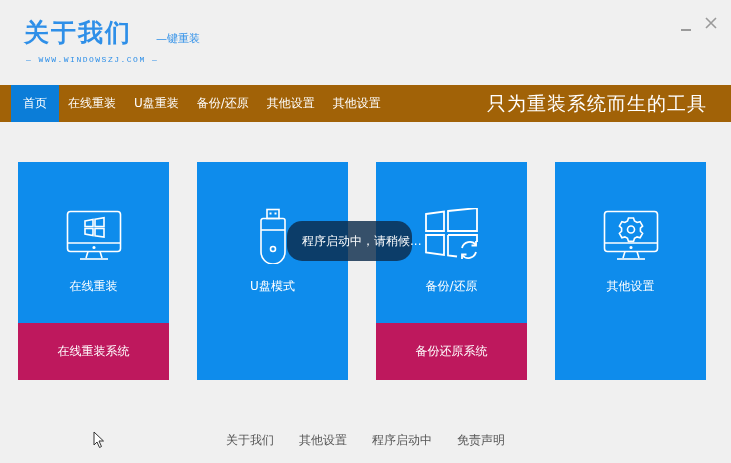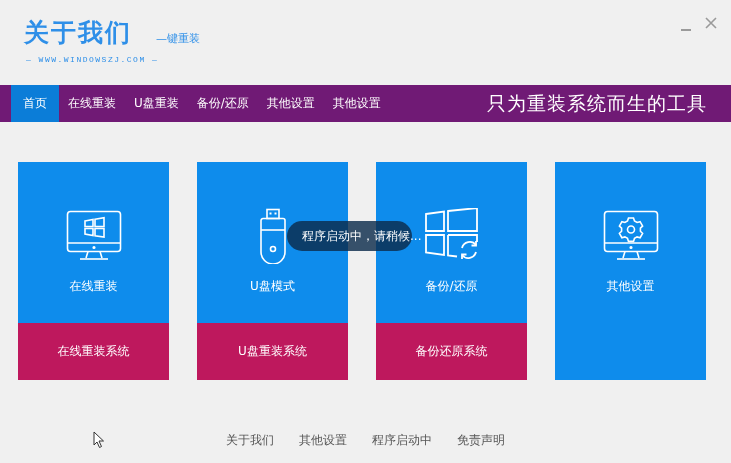--- a/index.html
+++ b/index.html
@@ -23,21 +23,21 @@
     position: absolute; left: 2px; top: 36px;
     font-size: 8px; color: #2e8fe8; letter-spacing: 1.5px; white-space: nowrap;
     font-family: Liberation Mono, monospace; line-height: 12px;
   }
   .win-ctrl { position: absolute; top: 16px; font-size: 16px; color: #9a9a9a; cursor: pointer; line-height: 16px; }
   .win-min { left: 680px; top: 20px; }
   .win-close { left: 705px; }
 
   .navbar {
     position: absolute; left: 0; top: 85px; width: 731px; height: 37px;
-    background: #701a75;
+    background: #a16207;
     display: flex; align-items: stretch;
   }
   .nav-item {
     color: #ffffff; font-size: 12px; padding: 0 9px; display: flex; align-items: center;
     cursor: pointer; white-space: nowrap;
   }
   .nav-item:first-child { margin-left: 11px; padding: 0 12px; }
   .nav-item.active { background: #0b7dd8; }
   .nav-slogan {
     position: absolute; right: 24px; top: 0; height: 37px; display: flex; align-items: center;
@@ -54,21 +54,21 @@
     position: absolute; left: 0; top: 116px; width: 100%; text-align: center;
     color: #ffffff; font-size: 12px;
   }
   .card-bottom {
     position: absolute; left: 0; top: 161px; width: 100%; height: 57px;
     background: #be185d; display: flex; align-items: center; justify-content: center;
     color: #ffffff; font-size: 12px;
   }
 
   .toast {
-    position: absolute; left: 287px; top: 221px; width: 125px; height: 30px;
+    position: absolute; left: 287px; top: 221px; width: 125px; height: 40px;
     background: rgba(12, 44, 76, 0.82);
     border-radius: 15px; color: #ffffff; font-size: 12px;
     display: flex; align-items: center; padding-left: 15px; white-space: nowrap;
   }
 
   .footer {
     position: absolute; top: 432px; left: 226px; display: flex; gap: 25px;
   }
   .footer-link { color: #555555; font-size: 12px; cursor: pointer; white-space: nowrap; }
 
@@ -128,21 +128,20 @@
         <rect x="7" y="1.5" width="12" height="9"></rect>
         <rect x="9.5" y="4.5" width="2" height="2" fill="#fff" stroke="none"></rect>
         <rect x="14.5" y="4.5" width="2" height="2" fill="#fff" stroke="none"></rect>
         <path d="M3 10.5 H23 a2 2 0 0 1 2 2 V44 a12 12 0 0 1 -24 0 V12.5 a2 2 0 0 1 2 -2 Z"></path>
         <line x1="1" y1="22" x2="25" y2="22"></line>
         <circle cx="13" cy="41" r="2.5"></circle>
       </svg>
     </div>
     <div class="card-title">U盘模式</div>
   </div>
-  <div class="card-bottom">U盘重装系统</div>
 </div>
 
 <div class="card" style="left:376px;">
   <div class="card-top">
     <div class="card-icon" style="top:46px;">
       <svg width="56" height="52" viewBox="0 0 56 52" fill="none" stroke="#ffffff" stroke-width="1.8">
         <path d="M2 6 L20 3.5 L20 23 L2 23 Z"></path>
         <path d="M24 3 L53 0 L53 23 L24 23 Z"></path>
         <path d="M2 27 L20 27 L20 47 L2 44.5 Z"></path>
         <path d="M24 27 L53 27 L53 34"></path>

